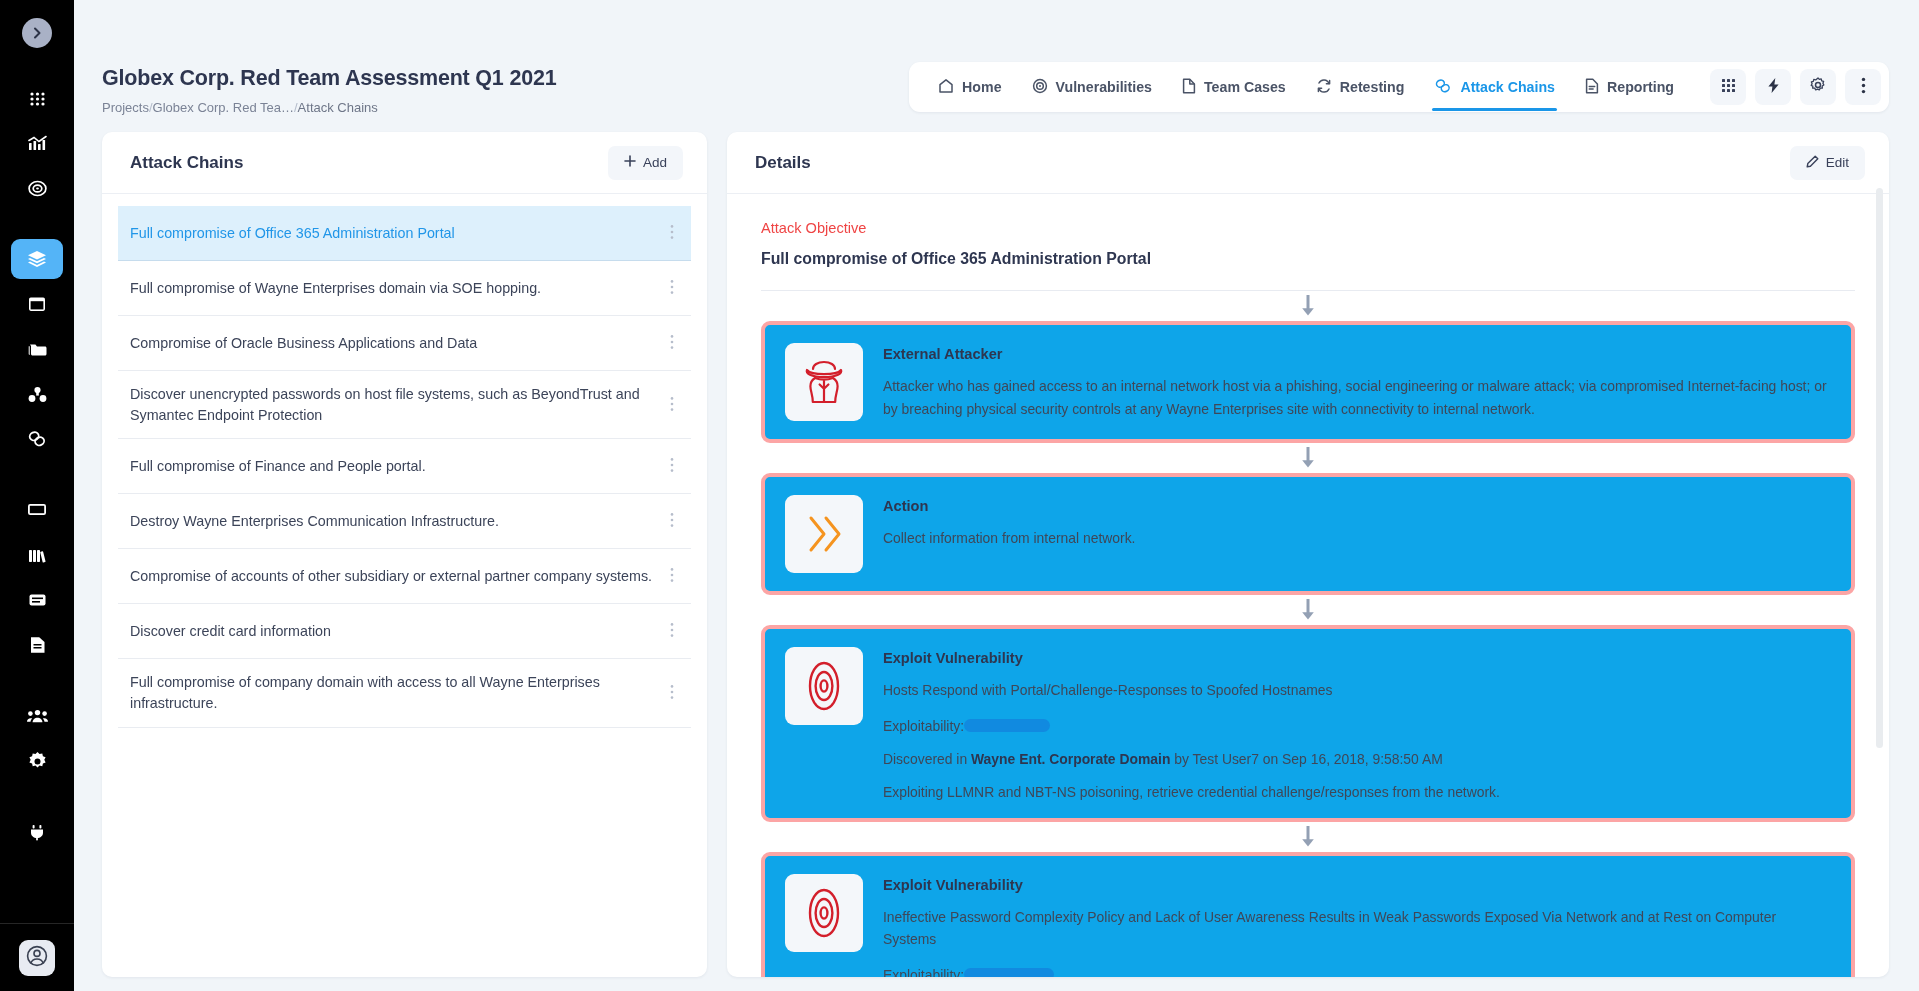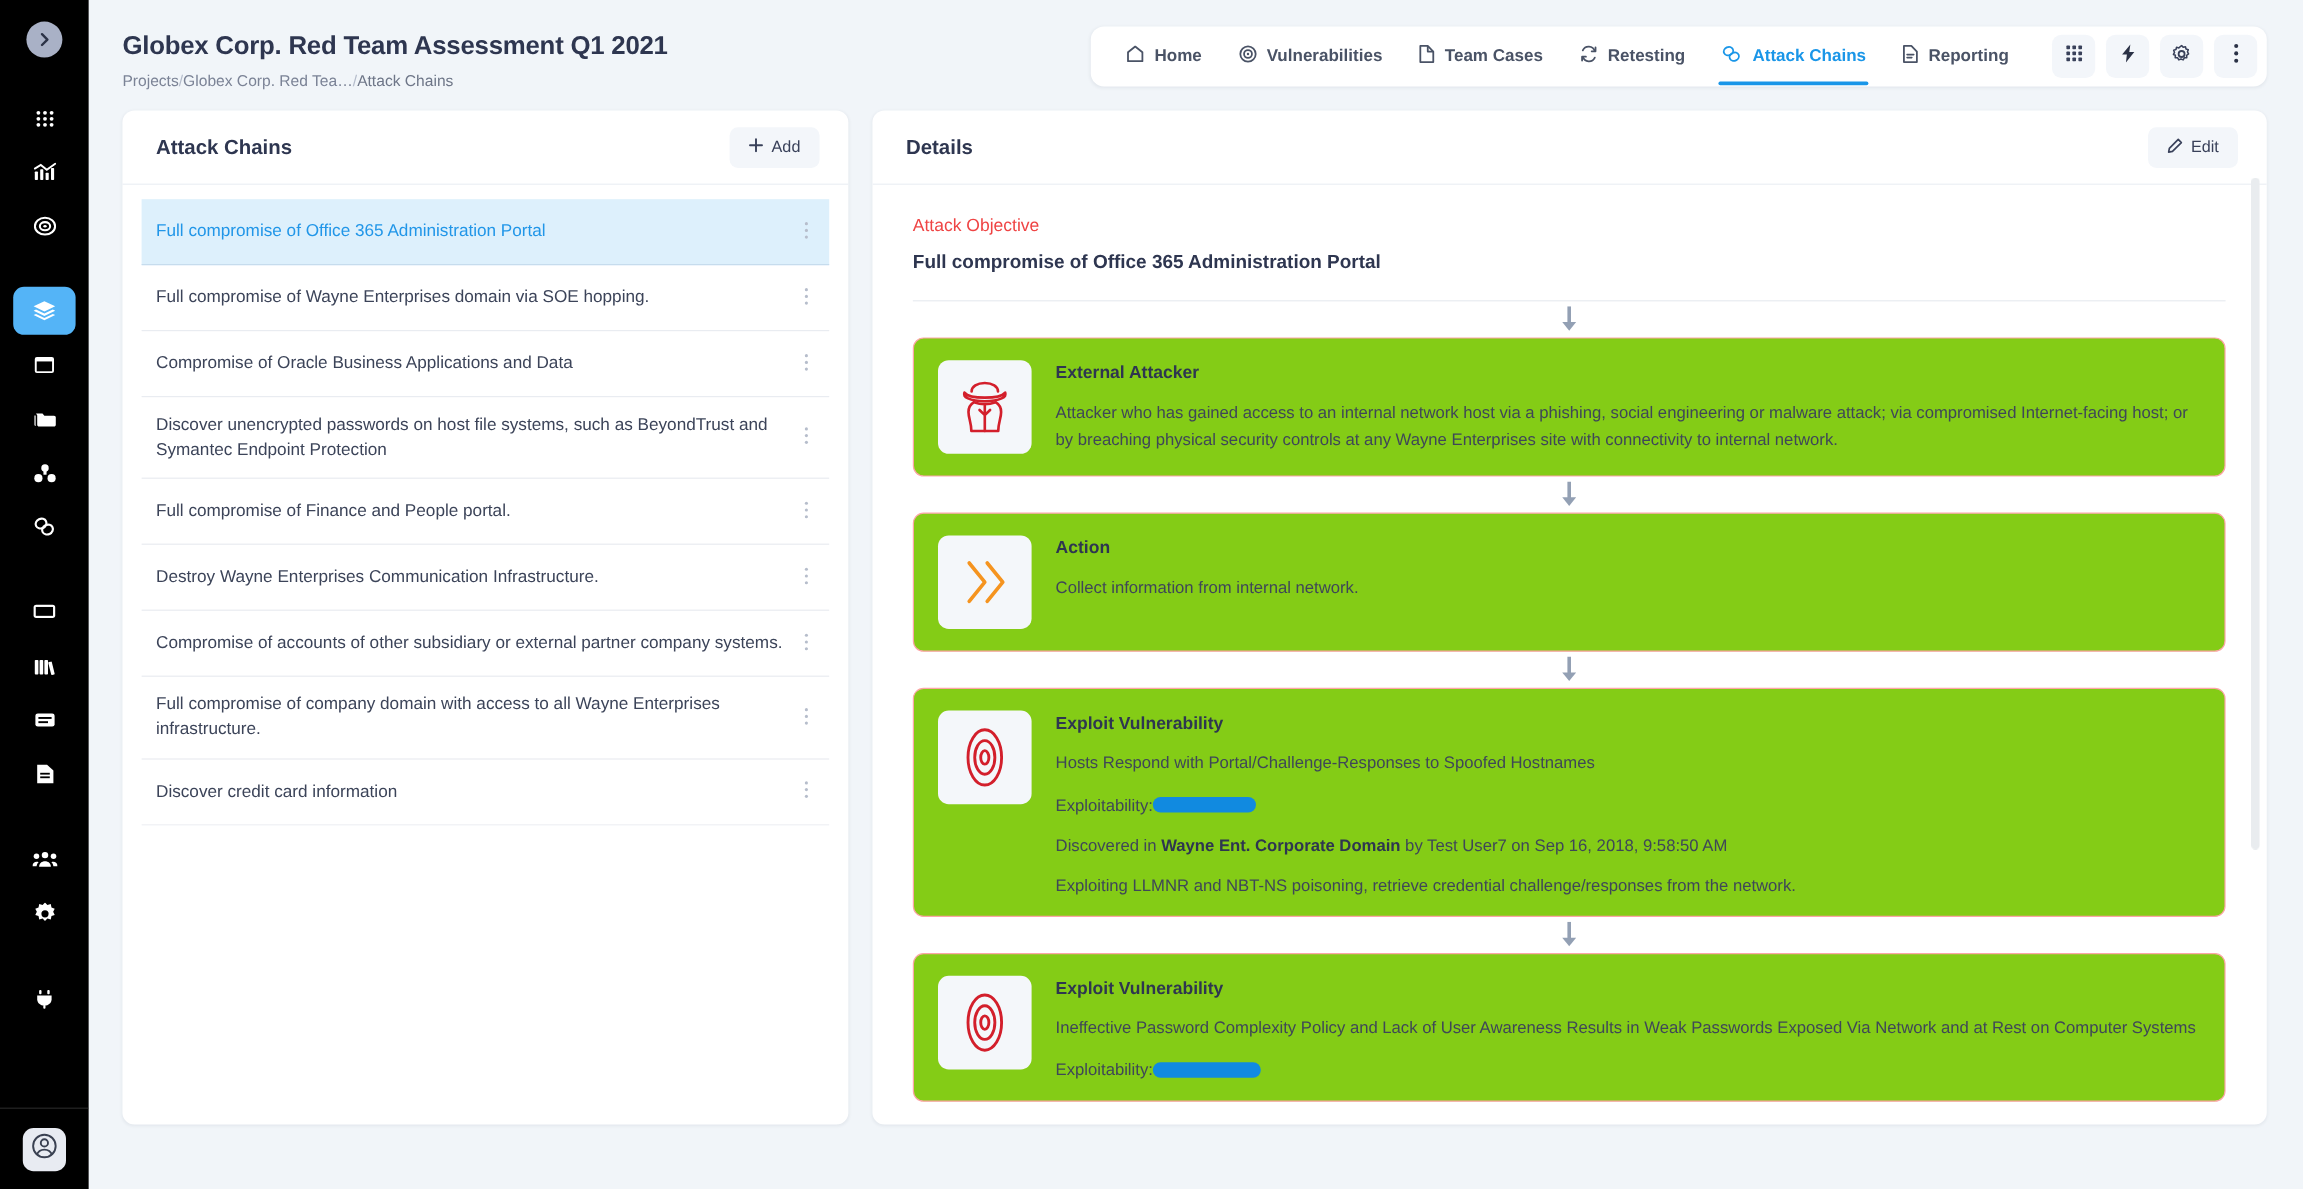--- a/index.html
+++ b/index.html
@@ -44,21 +44,21 @@
     background: #e8ebf2; color: #3a4152;
     display: flex; align-items: center; justify-content: center;
     cursor: pointer;
   }
 
   
   .main { flex: 1; height: 991px; position: relative; background: #f1f5f9; overflow: hidden; }
 
   .topbar {
     display: flex; align-items: flex-start; justify-content: space-between;
-    padding: 22px 30px 0 28px; height: 92px;
+    padding: 22px 30px 0 28px; height: 92px; margin-top: 40px;
   }
   .title-block { padding-top: 4px; }
   .page-title {
     font-size: 21.5px; font-weight: bold; color: #2e3650; letter-spacing: -0.2px;
   }
   .breadcrumb {
     margin-top: 9px; font-size: 13px; color: #7b8396;
     display: flex; align-items: center; gap: 0;
   }
   .crumb-sep { color: #b4bccb; }
@@ -134,23 +134,23 @@
   .details-body::-webkit-scrollbar-thumb { background: #e7eaee; border-radius: 4px; }
   .objective-label { font-size: 14.6px; color: #ef4444; font-weight: normal; }
   .objective-value { font-size: 15.8px; color: #2e3650; font-weight: bold; margin-top: 14px; }
   .hr { height: 1px; background: #e8ebf1; margin: 22px 0 0 0; }
 
   .arrow {
     display: flex; justify-content: center; align-items: center;
     height: 30px; color: #93a0b4;
   }
   .step-card {
-    border: 1px solid #fca5a5; border-radius: 9px;
+    border: 4px solid #fca5a5; border-radius: 9px;
     display: flex; padding: 18px 20px; gap: 20px;
-    background: #84cc16;
+    background: #0ea5e9;
   }
   .step-icon {
     flex: 0 0 78px; width: 78px; height: 78px; border-radius: 9px;
     background: #f4f7fa; display: flex; align-items: center; justify-content: center;
   }
   .step-main { flex: 1; padding-top: 3px; }
   .step-title { font-size: 14.6px; font-weight: bold; color: #2e3650; }
   .step-text { font-size: 13.9px; color: #3f4758; line-height: 1.62; margin-top: 13px; }
   .exploit-row { display: flex; align-items: center; gap: 0; margin-top: 16px; }
   .exploit-label { font-size: 13.9px; color: #3f4758; }
@@ -529,29 +529,29 @@
             </div>
             <div class="chain-row">
               <div class="chain-label">Compromise of accounts of other subsidiary or external partner company systems.</div>
               <div class="kebab"><svg width="4" height="16" viewBox="0 0 4 16" fill="#b6bdcb">
                   <circle cx="2" cy="2.4" r="1.3"></circle>
                   <circle cx="2" cy="8" r="1.3"></circle>
                   <circle cx="2" cy="13.6" r="1.3"></circle>
                 </svg></div>
             </div>
             <div class="chain-row">
+              <div class="chain-label">Discover credit card information</div>
+              <div class="kebab"><svg width="4" height="16" viewBox="0 0 4 16" fill="#b6bdcb">
+                  <circle cx="2" cy="2.4" r="1.3"></circle>
+                  <circle cx="2" cy="8" r="1.3"></circle>
+                  <circle cx="2" cy="13.6" r="1.3"></circle>
+                </svg></div>
+            </div>
+            <div class="chain-row">
               <div class="chain-label">Full compromise of company domain with access to all Wayne Enterprises infrastructure.</div>
-              <div class="kebab"><svg width="4" height="16" viewBox="0 0 4 16" fill="#b6bdcb">
-                  <circle cx="2" cy="2.4" r="1.3"></circle>
-                  <circle cx="2" cy="8" r="1.3"></circle>
-                  <circle cx="2" cy="13.6" r="1.3"></circle>
-                </svg></div>
-            </div>
-            <div class="chain-row">
-              <div class="chain-label">Discover credit card information</div>
               <div class="kebab"><svg width="4" height="16" viewBox="0 0 4 16" fill="#b6bdcb">
                   <circle cx="2" cy="2.4" r="1.3"></circle>
                   <circle cx="2" cy="8" r="1.3"></circle>
                   <circle cx="2" cy="13.6" r="1.3"></circle>
                 </svg></div>
             </div>
           </div>
       </div>
 
       <div class="card details-panel">

